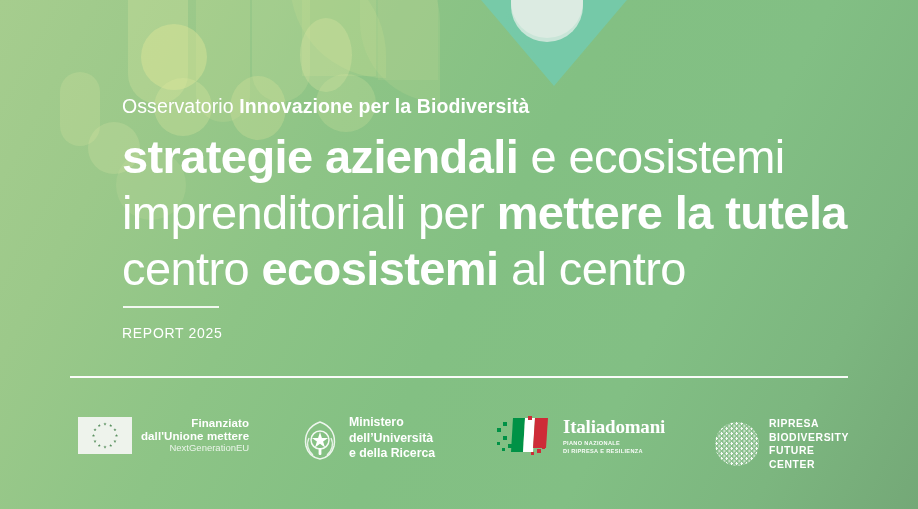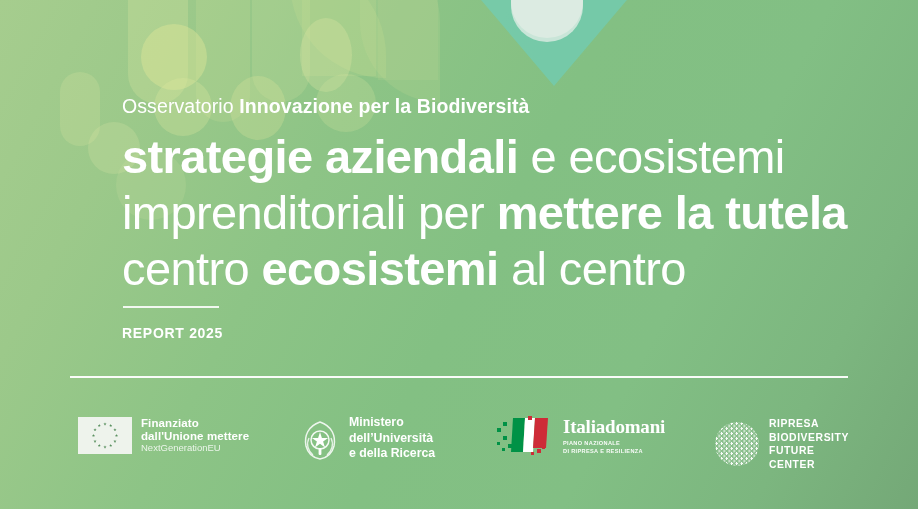--- a/index.html
+++ b/index.html
@@ -71,21 +71,21 @@
   .headline b { font-weight:700;text-align:center; }
 
   .rule-small {
     position:absolute; top:306px; left:1px;
     width:96px; height:1.5px;
     background:rgba(255,255,255,.88);
   }
 
   .report-label {
     position:absolute; top:325px; left:0;
-    font-size:14px; font-weight:700;
+    font-size:14px; font-weight:400;
     letter-spacing:.7px;
     color:#ffffff;
   }
 
   
   .divider {
     position:absolute;
     left:70px; top:376px;
     width:778px; height:2px;
     background:#ffffff;
@@ -106,21 +106,21 @@
     width:54px; height:37px;
     background:#eef3ec;
     position:relative; flex:none;
     margin-right:9px;
   }
   .eu-star {
     position:absolute; width:3.4px; height:3.4px;
     background:#5a9160;
     clip-path:polygon(50% 0%,61% 35%,98% 35%,68% 57%,79% 91%,50% 70%,21% 91%,32% 57%,2% 35%,39% 35%);
   }
-  .eu-text { color:#ffffff; line-height:1.14; }
+  .eu-text { color:#ffffff; line-height:1.14;text-align:right; }
   .eu-l1 { font-size:11.5px; font-weight:700; letter-spacing:.1px; }
   .eu-l2 { font-size:11.5px; font-weight:700; letter-spacing:.1px; }
   .eu-l3 { font-size:9.5px; font-weight:400; opacity:.82; margin-top:0; }
 
   
   .logo-min { left:230px; top:10px; }
   .min-emblem {
     width:40px; height:42px; flex:none; margin-right:9px;
     position:relative;
   }

